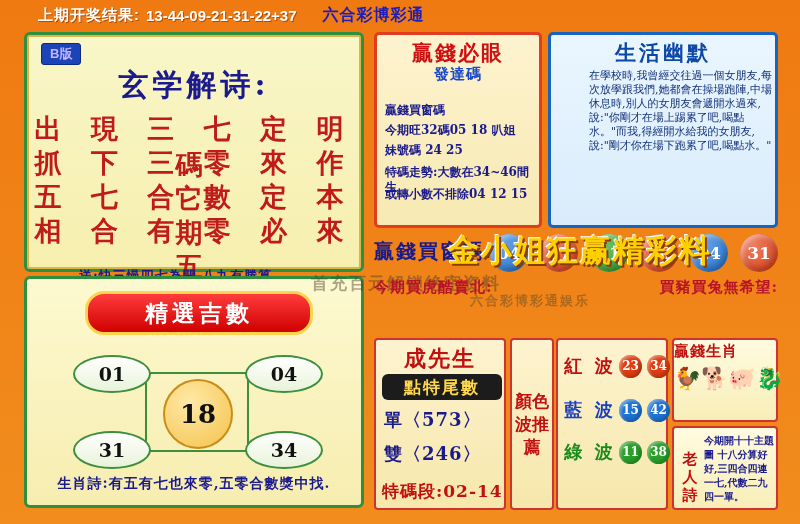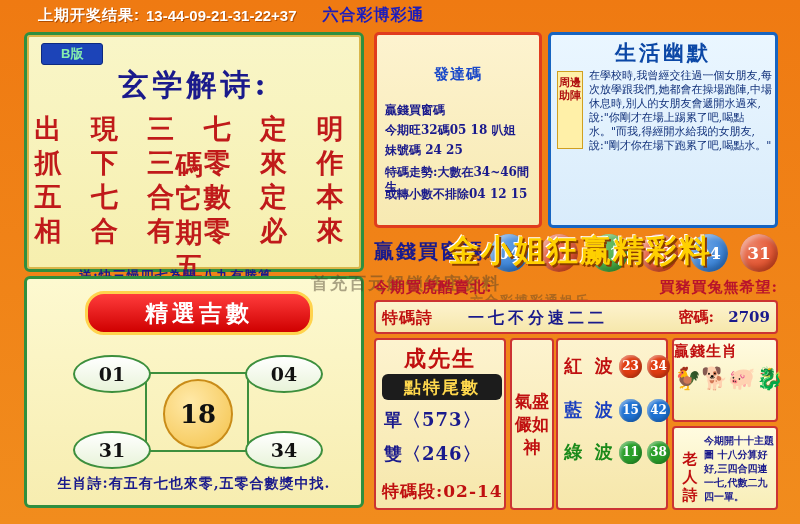--- a/index.html
+++ b/index.html
@@ -33,22 +33,22 @@
 
   
   #leftMain{
     left:24px;top:32px;width:340px;height:240px;
     background:linear-gradient(#f9f6c8,#f6efae);
     border:3px solid #2f8f3f;border-radius:6px;
     box-shadow:0 0 0 2px #d9b64a inset;
   }
   #bVersion{
     position:absolute;left:14px;top:8px;
-    background:#1c44b8;color:#86efac;font-size:13px;font-weight:bold;
-    padding:1px 19px;border-radius:3px;border:1px solid #0d2a80;
+    background:#1c44b8;color:#c4b5fd;font-size:13px;font-weight:bold;
+    padding:1px 8px;border-radius:3px;border:1px solid #0d2a80;
   }
   #leftTitle{
     position:absolute;left:0;top:30px;width:100%;text-align:center;
     font-family:"DejaVu Serif","Liberation Serif",serif;
     font-size:30px;font-weight:bold;color:#1a1a8c;letter-spacing:4px;
   }
   .verseRow{
     position:absolute;left:0;width:100%;text-align:center;
     font-family:"DejaVu Serif","Liberation Serif",serif;
     font-size:27px;font-weight:bold;color:#c01a1a;letter-spacing:10px;
@@ -347,68 +347,62 @@
     <div class="oval" id="ovBL">31</div>
     <div class="oval" id="ovBR">34</div>
     <div id="centerCircle">18</div>
     <div id="zodiacLine">生肖詩:有五有七也來零,五零合數獎中找.</div>
   </div>
 
   <div id="watermark">首充百元解锁绝密资料</div>
   <div id="watermark2">六合彩博彩通娱乐</div>
 
   <div class="panel" id="winEye">
+    <div id="winEyeTitle">贏錢必眼</div>
     <div id="winEyeSub">發達碼</div>
     <div class="weLine" id="we2">贏錢買窗碼</div>
     <div class="weLine" id="we3">今期旺32碼05 18 叭姐</div>
     <div class="weLine" id="we4">妹號碼 24 25</div>
     <div class="weLine" id="we5">特碼走勢:大數在34~46間生</div>
     <div class="weLine" id="we6">或轉小數不排除04 12 15</div>
   </div>
 
   <div class="panel" id="humor">
     <div id="humorTitle">生活幽默</div>
-    <div id="humorTag">周邊助陣</div>
     <div id="humorBody">在學校時,我曾經交往過一個女朋友,每次放學跟我們,她都會在操場跑陣,中場休息時,別人的女朋友會遞開水過來,說:"你剛才在場上踢累了吧,喝點水。"而我,得經開水給我的女朋友,說:"剛才你在場下跑累了吧,喝點水。"</div>
   </div>
 
   <div class="panel" id="hotRow">
     <span id="hotLabel">贏錢買窗碼:</span>
     <div class="ball" id="b0" style="background: radial-gradient(circle at 35% 30%, rgba(255, 255, 255, 0.333), rgb(31, 115, 212)) rgb(31, 115, 212);">04</div>
     <div class="ball" id="b1" style="background: radial-gradient(circle at 35% 30%, rgba(255, 255, 255, 0.333), rgb(224, 60, 18)) rgb(224, 60, 18);">07</div>
     <div class="ball" id="b2" style="background: radial-gradient(circle at 35% 30%, rgba(255, 255, 255, 0.333), rgb(42, 160, 42)) rgb(42, 160, 42);">11</div>
     <div class="ball" id="b3" style="background: radial-gradient(circle at 35% 30%, rgba(255, 255, 255, 0.333), rgb(224, 60, 18)) rgb(224, 60, 18);">16</div>
     <div class="ball" id="b4" style="background: radial-gradient(circle at 35% 30%, rgba(255, 255, 255, 0.333), rgb(31, 115, 212)) rgb(31, 115, 212);">24</div>
     <div class="ball" id="b5" style="background: radial-gradient(circle at 35% 30%, rgba(255, 255, 255, 0.333), rgb(224, 60, 18)) rgb(224, 60, 18);">31</div>
   </div>
 
   <div id="goldTitle">金小姐狂赢精彩料</div>
 
   <div class="panel" id="bandRow">
     <span id="bandRight">買豬買兔無希望:</span>
     <span id="bandLeft">今期買虎酷賣北:</span>
   </div>
 
-  <div class="panel" id="poemRow">
-    <span id="poemLabel">特碼詩</span>
-    <span id="poemText">一七不分速二二</span>
-    <span id="passLabel">密碼:</span>
-    <span id="passValue">2709</span>
-  </div>
 
   <div class="panel" id="mrChen">
     <div id="mrChenTitle">成先生</div>
     <div id="mrChenSub">點特尾數</div>
     <div class="chenLine" id="chen1">單〈573〉</div>
     <div class="chenLine" id="chen2">雙〈246〉</div>
     <div id="chenRange">特碼段:02-14</div>
   </div>
 
   <div class="panel" id="colorCol">
-    <div id="colorColText">氣盛儼如神</div>
+    <div id="colorColText">顏色波推薦</div>
   </div>
 
   <div class="panel" id="waveTable">
     <div class="waveRow" id="wr0">
       <span class="waveName" style="color: rgb(192, 16, 16);">紅</span>
       <span class="waveName" style="color: rgb(192, 16, 16);">波</span>
     <span class="waveBalls">
           <span class="miniBall" style="background: rgb(224, 60, 18);">23</span>
           <span class="miniBall" style="background: rgb(224, 60, 18);">34</span>
         </span>

